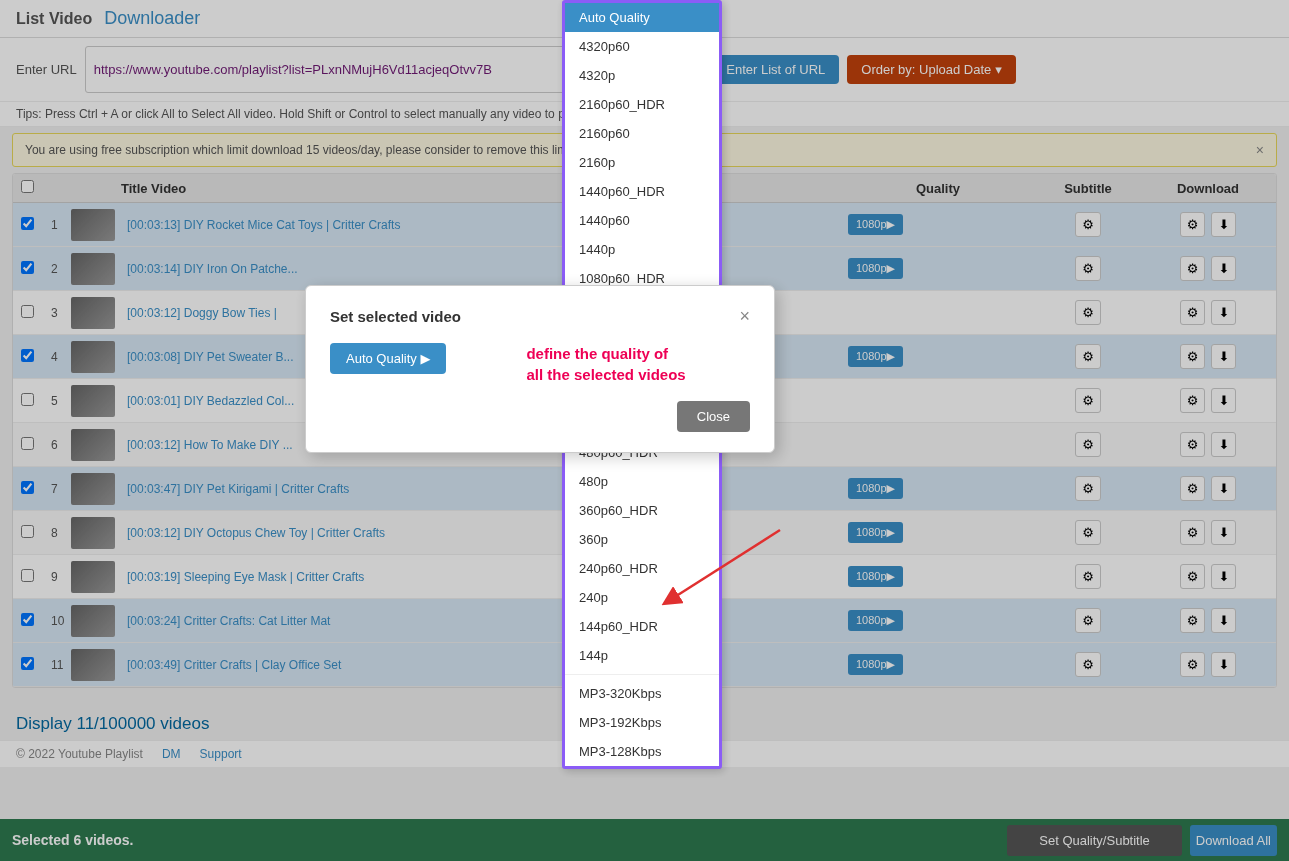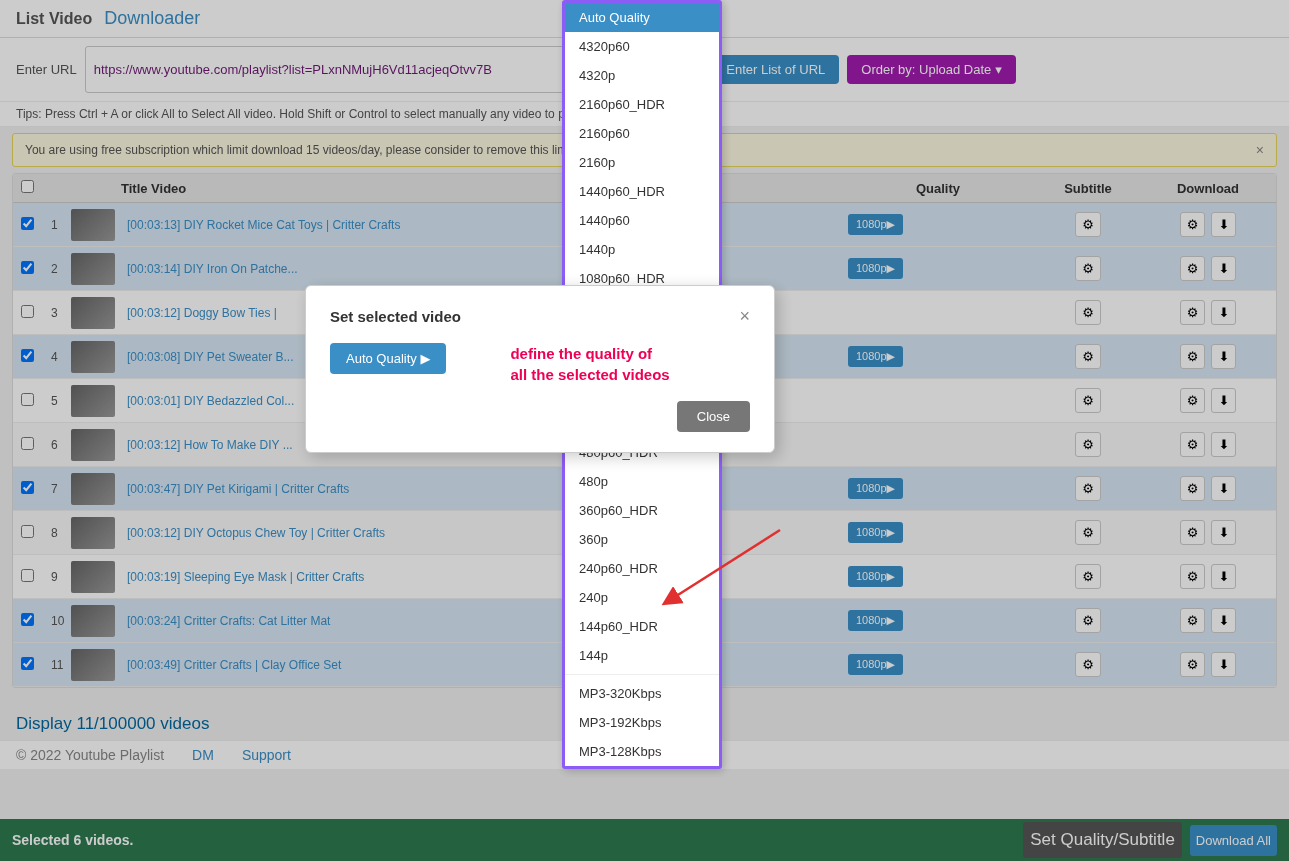--- a/index.html
+++ b/index.html
@@ -8,21 +8,21 @@
     
     .header { background: #fff; border-bottom: 1px solid #ddd; padding: 8px 16px; display: flex; align-items: center; gap: 12px; }
     .header-title { font-size: 16px; font-weight: bold; color: #555; }
 
     
     .url-bar { background: #fff; padding: 8px 16px; display: flex; align-items: center; gap: 8px; border-bottom: 1px solid #eee; }
     .url-label { font-size: 13px; color: #555; white-space: nowrap; }
     .url-input { flex: 1; max-width: 600px; border: 1px solid #ccc; padding: 15px 8px; font-size: 13px; border-radius: 3px; color: #701a75; }
     .or-text { color: #555; }
     .btn-blue { background: #3a8fc7; color: #fff; border: none; padding: 7px 14px; border-radius: 4px; cursor: pointer; font-size: 13px; }
-    .btn-gray { background: #a21caf; color: #fff; border: none; padding: 7px 14px; border-radius: 4px; cursor: pointer; font-size: 13px; display: flex; align-items: center; gap: 4px; }
+    .btn-gray { background: #c2410c; color: #fff; border: none; padding: 7px 14px; border-radius: 4px; cursor: pointer; font-size: 13px; display: flex; align-items: center; gap: 4px; }
 
     
     .tips-bar { background: #fff; padding: 5px 16px; font-size: 12px; color: #555; border-bottom: 1px solid #eee; }
 
     
     .notice-bar { background: #fdf8e1; border: 1px solid #e8d85a; margin: 6px 12px; padding: 8px 12px; font-size: 12px; color: #555; border-radius: 3px; display: flex; justify-content: space-between; align-items: center; }
     .notice-close { cursor: pointer; color: #888; font-size: 14px; }
 
     
     .table-container { margin: 6px 12px; background: #fff; border: 1px solid #ddd; border-radius: 3px; overflow: hidden; }
@@ -37,48 +37,48 @@
     .btn-quality { background: #3a8fc7; color: #fff; border: none; padding: 4px 8px; border-radius: 3px; cursor: pointer; font-size: 11px; display: flex; align-items: center; gap: 3px; }
     .row-actions { display: flex; gap: 6px; align-items: center; }
     .icon-btn { background: #fff; border: 1px solid #ccc; padding: 4px 6px; border-radius: 3px; cursor: pointer; font-size: 13px; }
 
     
     .footer-count { padding: 6px 16px; font-size: 17px; color: #0369a1; margin-top: 20px; }
 
     
     .bottom-bar { position: fixed; bottom: 0; left: 0; right: 0; background: #2d7a4f; color: #fff; display: flex; align-items: center; justify-content: flex-end; padding: 0 12px; height: 42px; gap: 8px; }
     .bottom-selected { flex: 1; font-size: 14px; font-weight: bold; }
-    .btn-set-quality { background: #555; color: #fff; border: none; padding: 8px 7px; border-radius: 3px; cursor: pointer; font-size: 17px; }
+    .btn-set-quality { background: #555; color: #fff; border: none; padding: 8px 32px; border-radius: 3px; cursor: pointer; font-size: 13px; }
     .btn-download-all { background: #3a8fc7; color: #fff; border: none; padding: 8px 6px; border-radius: 3px; cursor: pointer; font-size: 13px; }
 
     
     .modal-overlay { position: fixed; top: 0; left: 0; right: 0; bottom: 0; background: rgba(0,0,0,0.2); z-index: 100; }
 
     
     .quality-dropdown { position: fixed; top: 0; left: 562px; width: 160px; background: #fff; border: 3px solid #8b5cf6; border-radius: 3px; z-index: 200; box-shadow: 2px 2px 8px rgba(0,0,0,0.2); max-height: 860px; overflow-y: auto; }
     .quality-option { padding: 7px 14px; font-size: 13px; cursor: pointer; color: #333; }
     .quality-option.active { background: #3a8fc7; color: #fff; }
     .quality-divider { border-top: 1px solid #eee; margin: 4px 0; }
 
     
     .set-modal { position: fixed; top: 285px; left: 305px; width: 470px; background: #fff; border: 1px solid #ccc; border-radius: 6px; z-index: 300; box-shadow: 4px 4px 16px rgba(0,0,0,0.2); padding: 20px 24px; }
     .set-modal-header { display: flex; justify-content: space-between; align-items: center; margin-bottom: 16px; }
     .set-modal-title { font-size: 15px; font-weight: bold; color: #333; }
     .set-modal-close { cursor: pointer; font-size: 18px; color: #888; background: none; border: none; }
-    .set-modal-body { display: flex; align-items: flex-start; gap: 16px; }
+    .set-modal-body { display: flex; align-items: flex-start; gap: 32px; }
     .btn-auto-quality { background: #3a8fc7; color: #fff; border: none; padding: 8px 16px; border-radius: 4px; cursor: pointer; font-size: 13px; display: flex; align-items: center; gap: 4px; white-space: nowrap; }
     .set-modal-desc { color: #e05; font-size: 15px; font-weight: bold; line-height: 1.4; }
     .set-modal-footer { display: flex; justify-content: flex-end; margin-top: 16px; }
     .btn-close-modal { background: #777; color: #fff; border: none; padding: 8px 20px; border-radius: 4px; cursor: pointer; font-size: 13px; }
 
     
     .red-arrow { position: fixed; z-index: 400; pointer-events: none; }
 
     
-    .page-footer { background: #fff; padding: 6px 16px; font-size: 14px; color: #888; border-top: 1px solid #eee; display: flex; gap: 28px; }
+    .page-footer { background: #fff; padding: 6px 16px; font-size: 12px; color: #888; border-top: 1px solid #eee; display: flex; gap: 19px; }
   </style>
 </head>
 <body>
 
 <div class="modal-overlay"></div>
 
 <div class="header">
   <span class="header-title">List Video</span>
   <span style="color:#3a8fc7; font-size:18px; font-weight:normal;">Downloader</span>
 </div>

